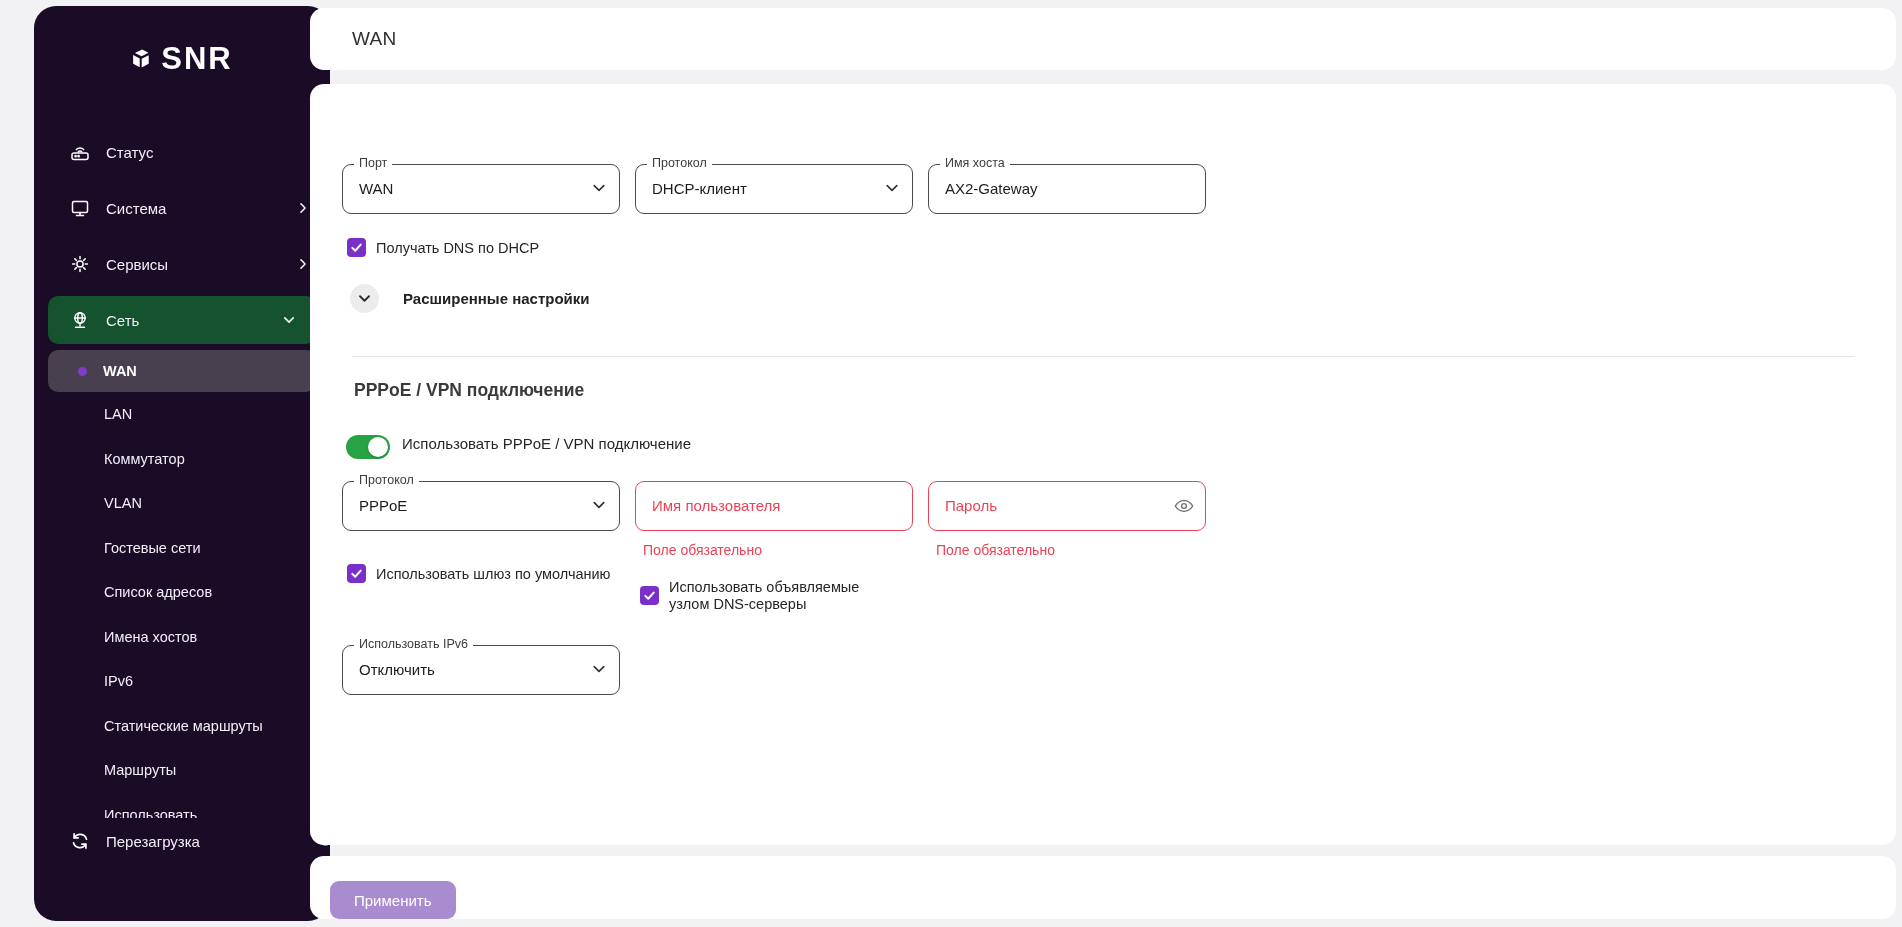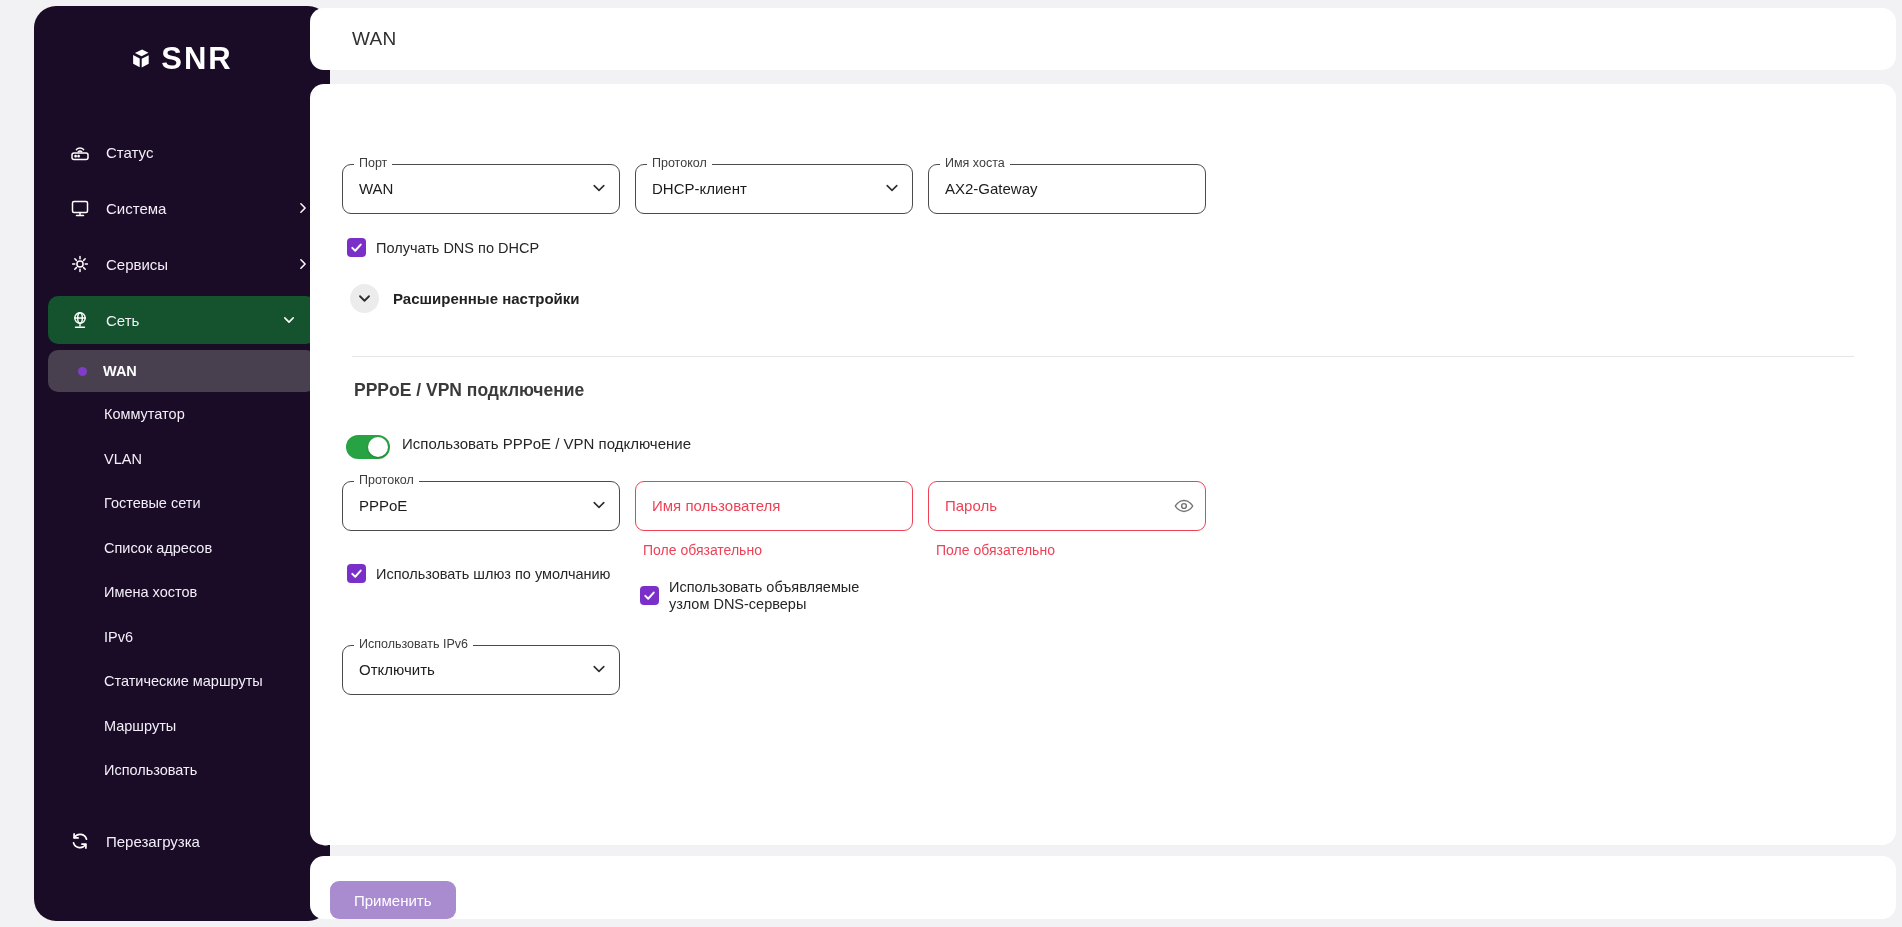--- a/index.html
+++ b/index.html
@@ -35,21 +35,21 @@
   .field.error { border-color:#ee4156; }
   .field.error .field-value { color:#ee4156; }
   .eye-btn { position:absolute; right:10px; top:13px; cursor:pointer; }
   .error-msg { position:absolute; font-size:14px; color:#ee4156; }
 
   .check-row { position:absolute; display:flex; align-items:center; gap:10px; cursor:pointer; }
   .checkbox { width:19px; height:19px; border-radius:4px; background:#7b2fc9; display:flex; align-items:center; justify-content:center; flex:none; }
   .check-label { font-size:14.5px; color:#262626; }
   .check-label.wrap { width:218px; line-height:1.15; }
 
-  .expander { position:absolute; display:flex; align-items:center; gap:14px; cursor:pointer; }
+  .expander { position:absolute; display:flex; align-items:center; gap:24px; cursor:pointer; }
   .exp-circle { width:29px; height:29px; border-radius:50%; background:#ececec; display:flex; align-items:center; justify-content:center; }
   .exp-label { font-size:15px; font-weight:bold; color:#222222; }
   .divider { position:absolute; left:42px; right:42px; height:1px; background:#e6e6e6; }
 
   .toggle-row { position:absolute; display:flex; align-items:flex-start; gap:12px; cursor:pointer; }
   .toggle { width:44px; height:24px; border-radius:13px; background:#27a343; position:relative; flex:none; }
   .toggle-knob { position:absolute; right:2px; top:2px; width:20px; height:20px; border-radius:50%; background:#ffffff; box-shadow:0 1px 2px rgba(0,0,0,0.25); }
   .toggle-label { font-size:15px; color:#262626; }
 
   .footer-card { position:absolute; left:310px; top:856px; width:1586px; height:63px; background:#ffffff; border-radius:14px; display:flex; align-items:flex-end; padding-left:20px; }
@@ -114,20 +114,23 @@
         <svg width="14" height="14" viewBox="0 0 20 20" fill="none" stroke="#ffffff" stroke-width="2.2" stroke-linecap="round" stroke-linejoin="round">
           <polyline points="4,7 10,13 16,7"></polyline>
         </svg>
       </div>
 
       <div class="sub-active">
         <span class="dot"></span>
         <span>WAN</span>
       </div>
       <div class="sub-item">
+          <span>LAN</span>
+        </div>
+      <div class="sub-item">
           <span>Коммутатор</span>
         </div>
       <div class="sub-item">
           <span>VLAN</span>
         </div>
       <div class="sub-item">
           <span>Гостевые сети</span>
         </div>
       <div class="sub-item">
           <span>Список адресов</span>

